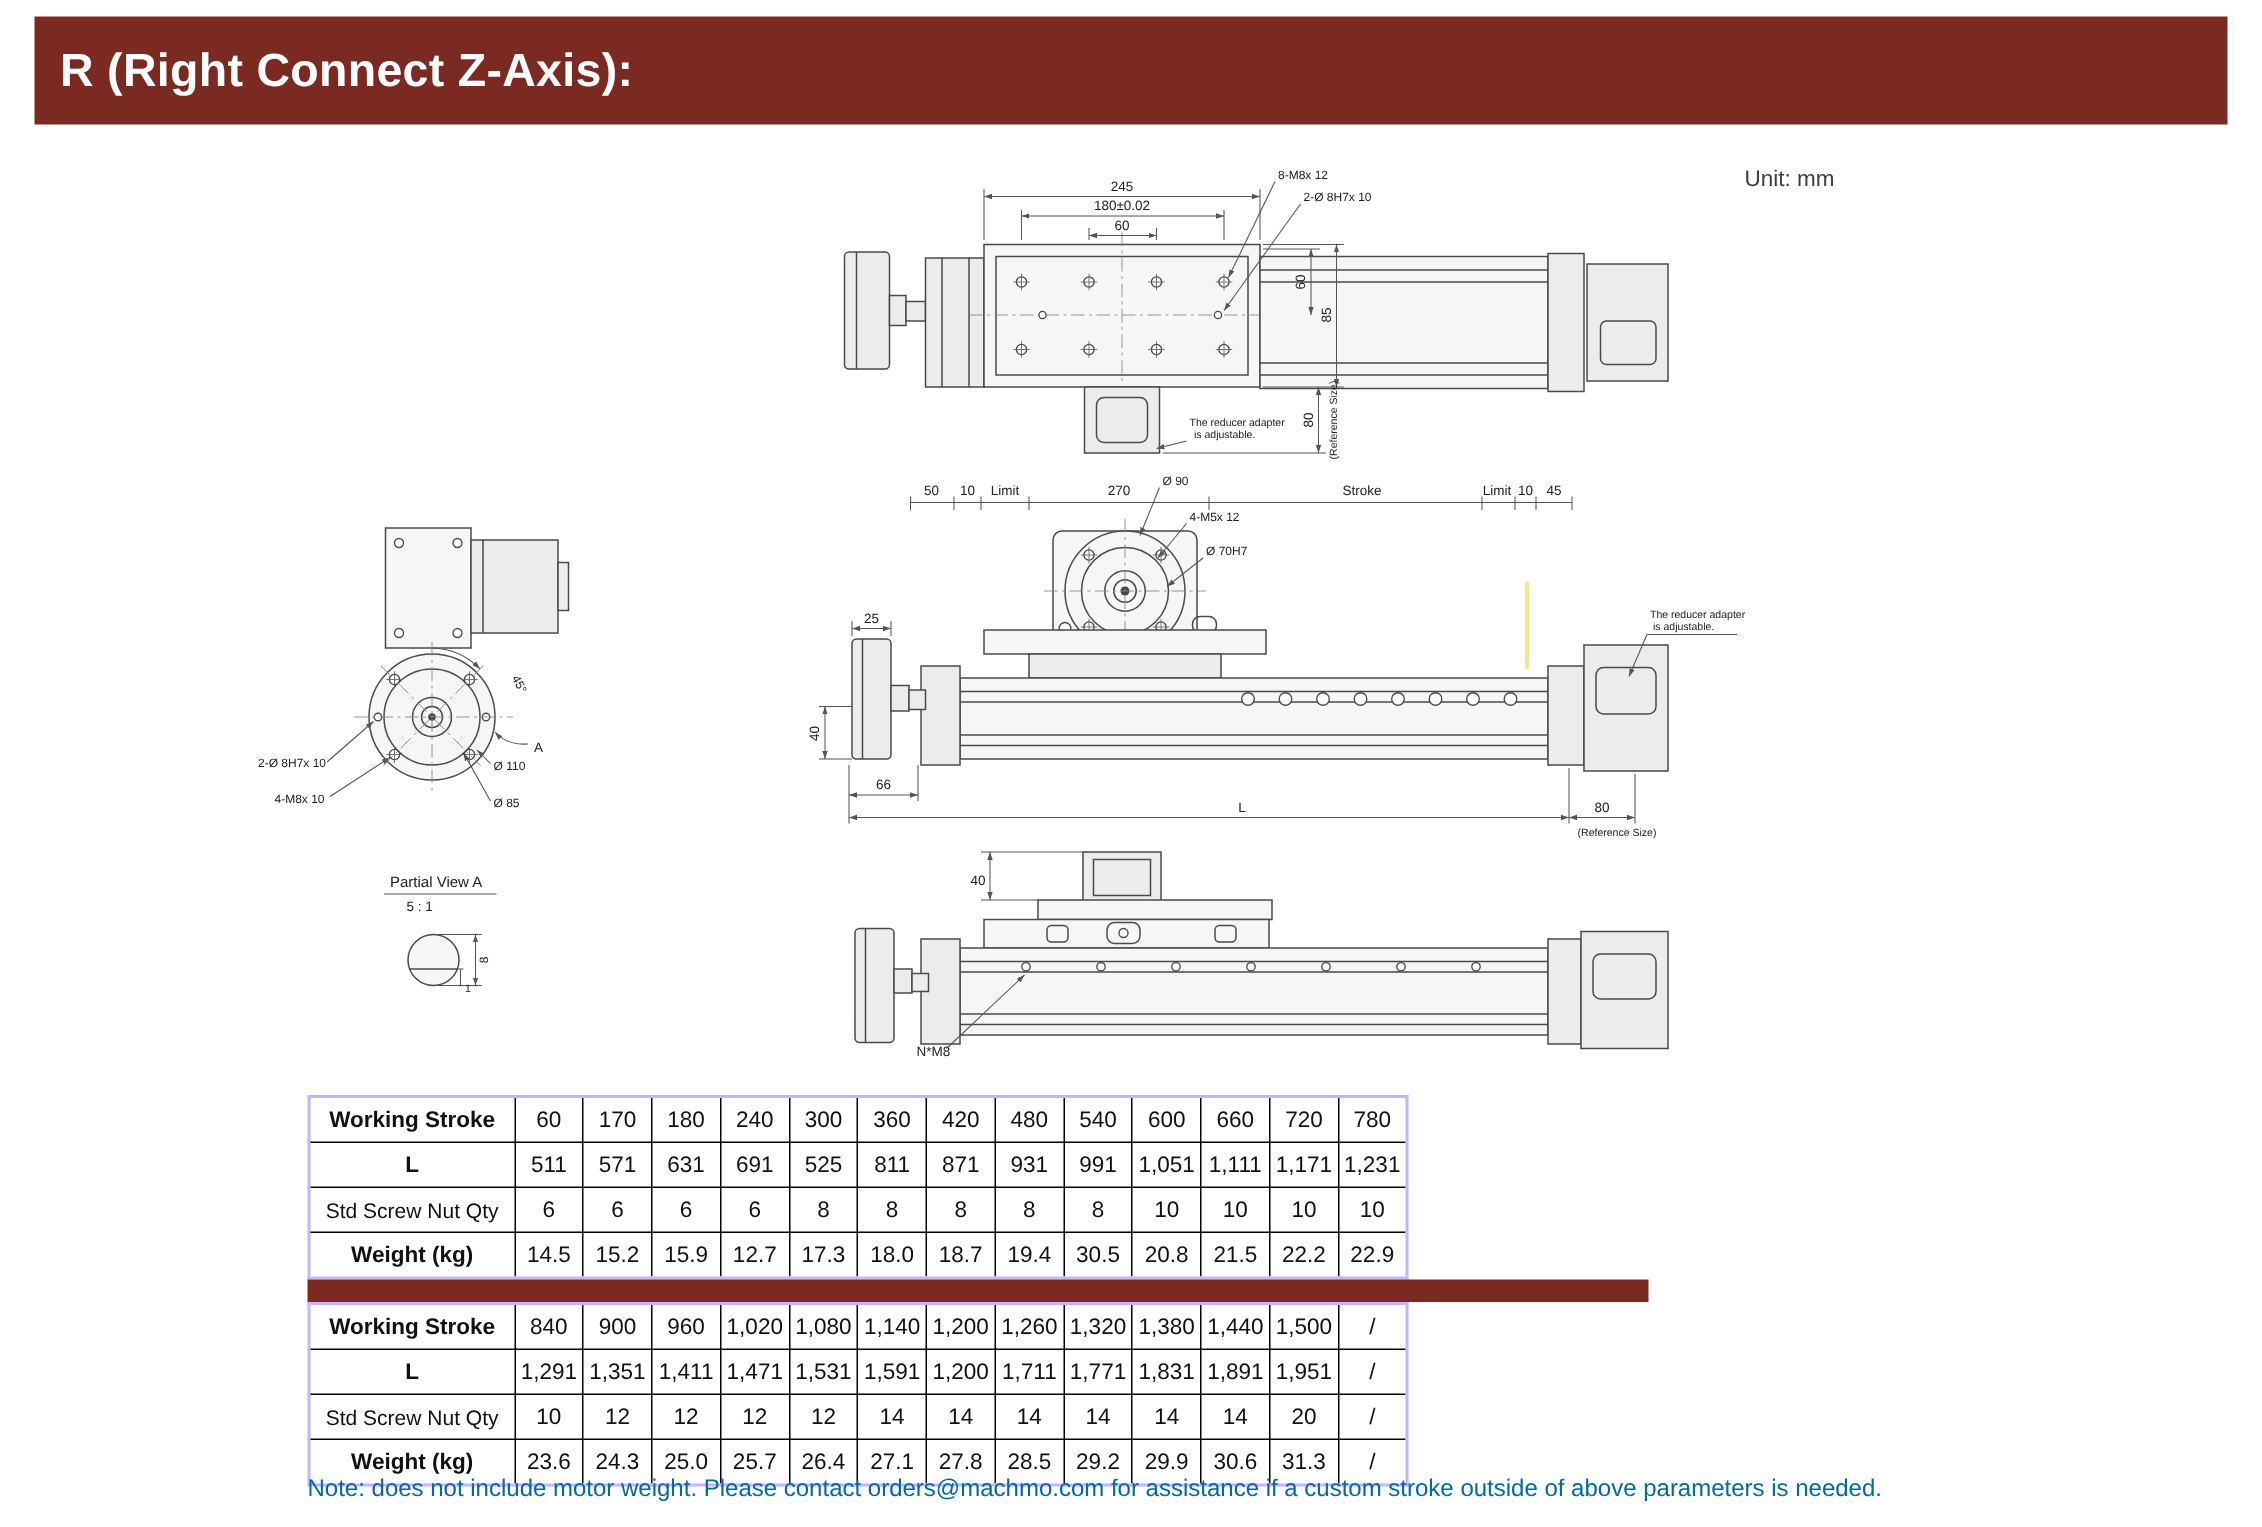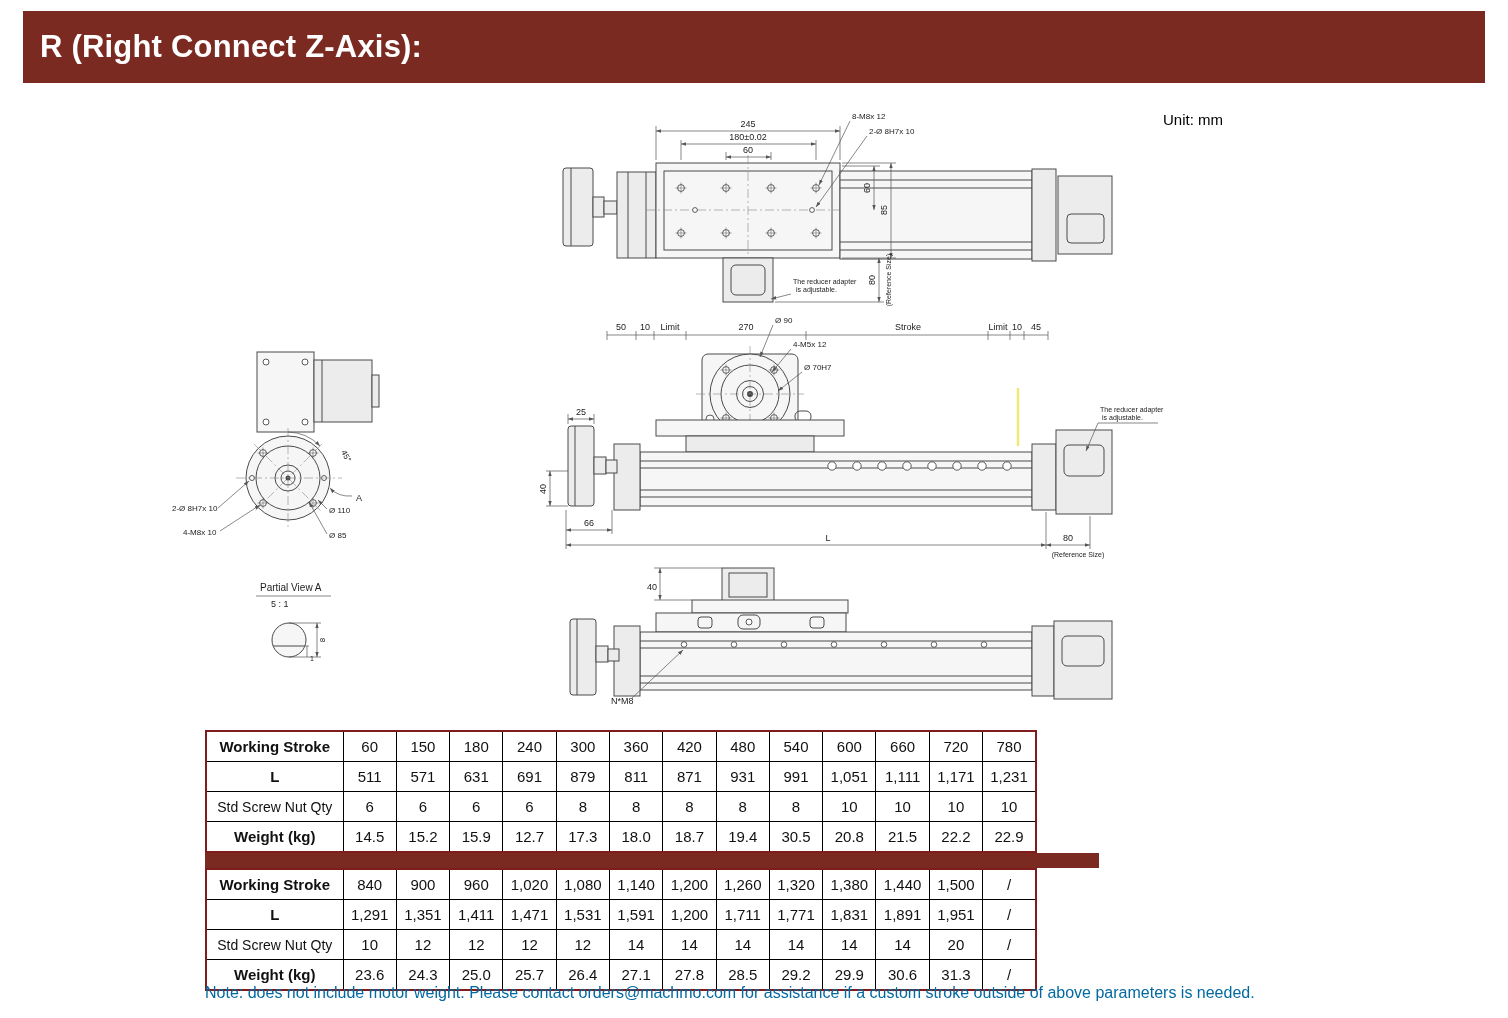--- a/index.html
+++ b/index.html
@@ -1,30 +1,30 @@
 <!DOCTYPE html>
 <html><head>
 <meta charset="utf-8">
 <style>
   html,body{margin:0;padding:0;}
   body{width:1508px;height:1018px;background:#ffffff;font-family:"Liberation Sans",sans-serif;color:#111;position:relative;overflow:hidden;}
   .title-bar{position:absolute;left:23px;top:11px;width:1462px;height:72px;display:flex;align-items:center;background:#7b2a22;}
   .title-bar h1{margin:0 0 0 17px;font-size:31px;font-weight:bold;color:#fff;letter-spacing:0.2px;}
-  .unit-label{position:absolute;left:1163px;top:111px;font-size:15px;color:#000000;}
+  .unit-label{position:absolute;left:1163px;top:111px;font-size:15px;color:#404040;}
   svg.drawings{position:absolute;left:0;top:0;}
   svg text{font-family:"Liberation Sans",sans-serif;fill:#222;}
   .t10{font-size:10px;} .t9{font-size:9px;} .t8{font-size:8px;} .t7{font-size:7px;}
   .part{fill:#ececec;stroke:#4a4a4a;stroke-width:1;}
   .plight{fill:#f6f6f6;stroke:#4a4a4a;stroke-width:1;}
   .ln{fill:none;stroke:#4a4a4a;stroke-width:1;}
   .dim{fill:none;stroke:#555;stroke-width:0.7;}
   .cl{fill:none;stroke:#888;stroke-width:0.6;stroke-dasharray:9 3 2 3;}
   .hole{fill:#fff;stroke:#4a4a4a;stroke-width:0.9;}
   .table-wrap{position:absolute;left:205px;top:730px;width:894px;}
-  table.spec{border-collapse:collapse;table-layout:fixed;width:832px;border:2px solid #7f1d1d;}
+  table.spec{border-collapse:collapse;table-layout:fixed;width:734px;border:2px solid #c4b5fd;}
   table.spec col.c-label{width:137px;}
   table.spec td{border:1px solid #000;text-align:center;vertical-align:middle;font-size:15px;padding:4px 1px;height:21px;}
   table.spec td.label-cell{font-weight:bold;}
   table.spec td.label-cell.small{font-size:14px;font-weight:normal;}
   .divider{width:894px;height:15px;background:#7b2a22;}
   .note{position:absolute;left:205px;top:984px;font-size:16px;margin:0;color:#0369a1;}
 </style>
 </head>
 <body>
 
@@ -308,40 +308,40 @@
 <div class="table-wrap">
   <table class="spec">
     <colgroup>
         <col class="c-label">
         <col span="13">
       </colgroup>
     <tbody>
         <tr>
           <td class="label-cell">Working Stroke</td>
           <td>60</td>
-          <td>150</td>
+          <td>170</td>
           <td>180</td>
           <td>240</td>
           <td>300</td>
           <td>360</td>
           <td>420</td>
           <td>480</td>
           <td>540</td>
           <td>600</td>
           <td>660</td>
           <td>720</td>
           <td>780</td>
         </tr>
         <tr>
           <td class="label-cell">L</td>
           <td>511</td>
           <td>571</td>
           <td>631</td>
           <td>691</td>
-          <td>879</td>
+          <td>525</td>
           <td>811</td>
           <td>871</td>
           <td>931</td>
           <td>991</td>
           <td>1,051</td>
           <td>1,111</td>
           <td>1,171</td>
           <td>1,231</td>
         </tr>
         <tr>

